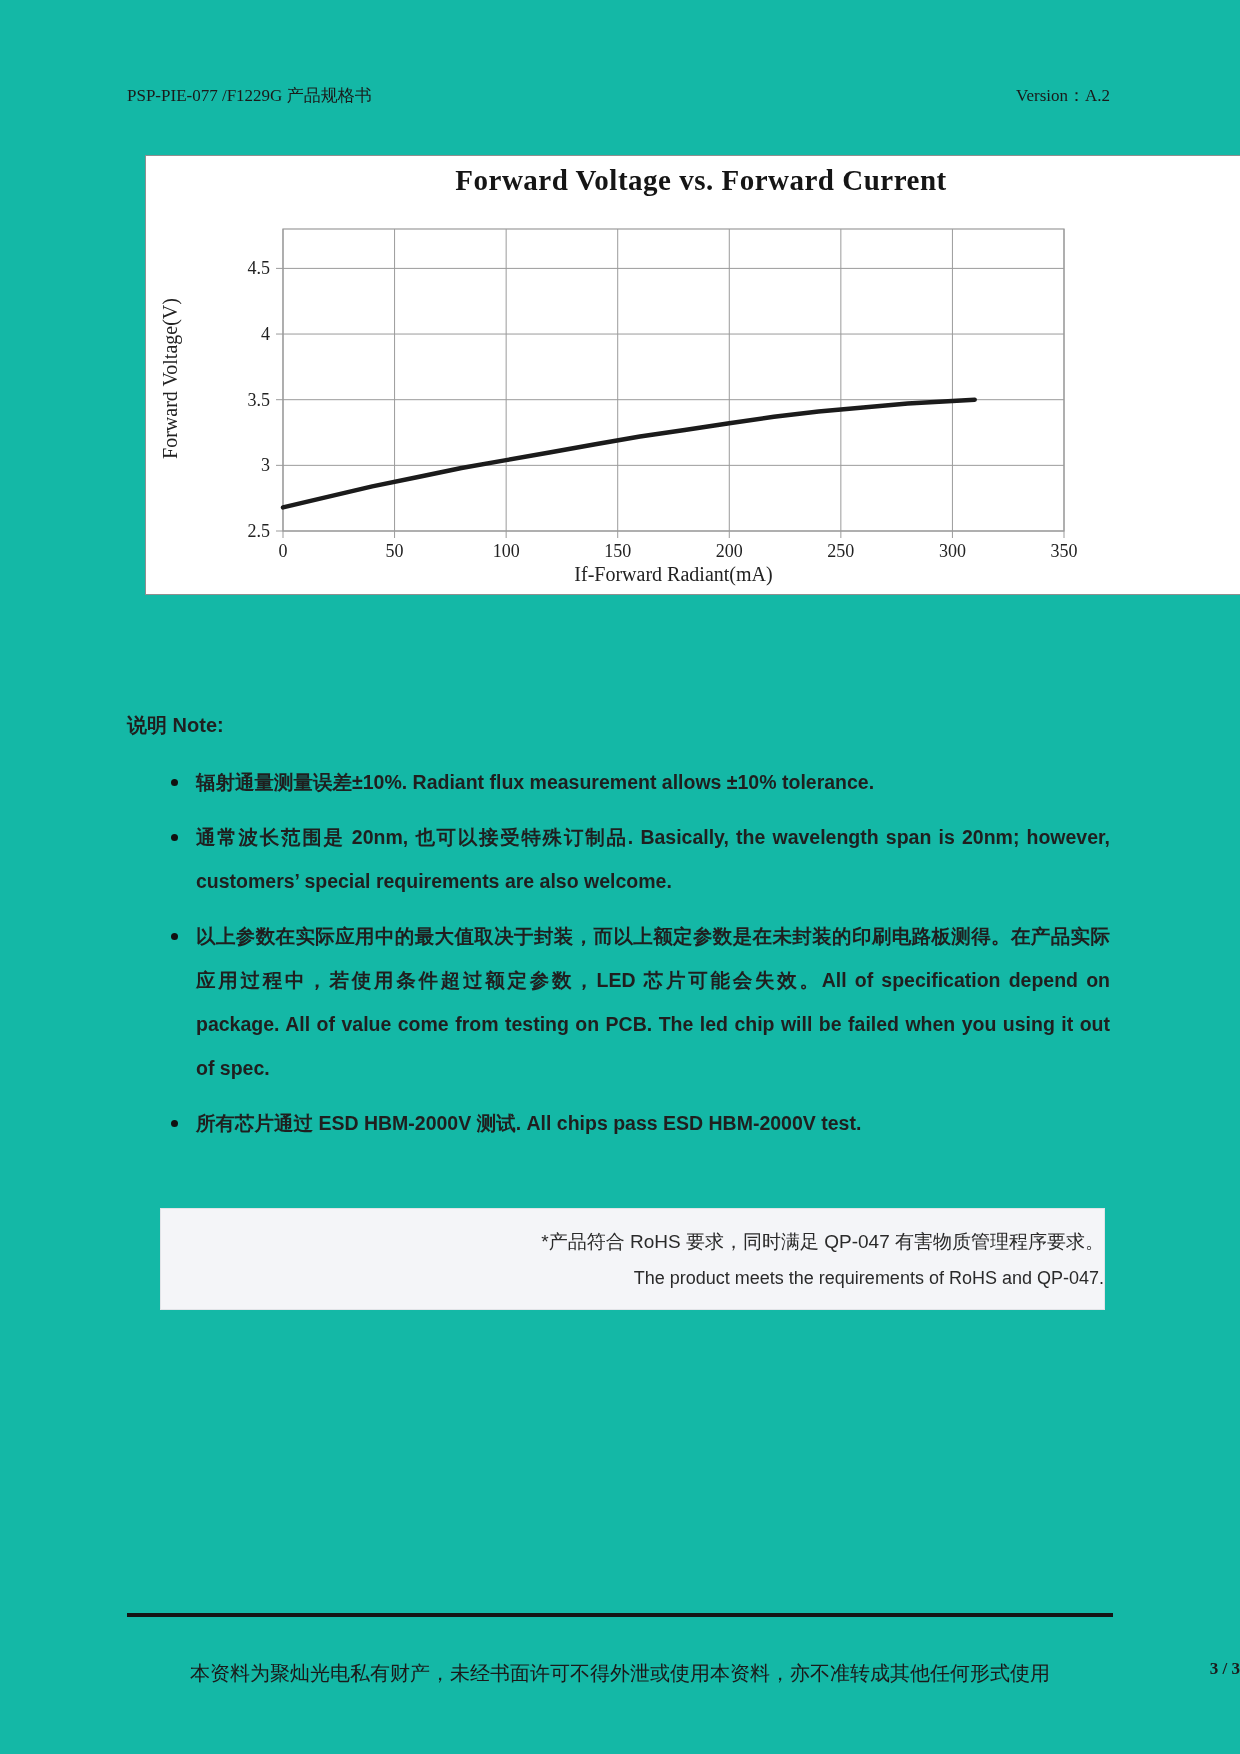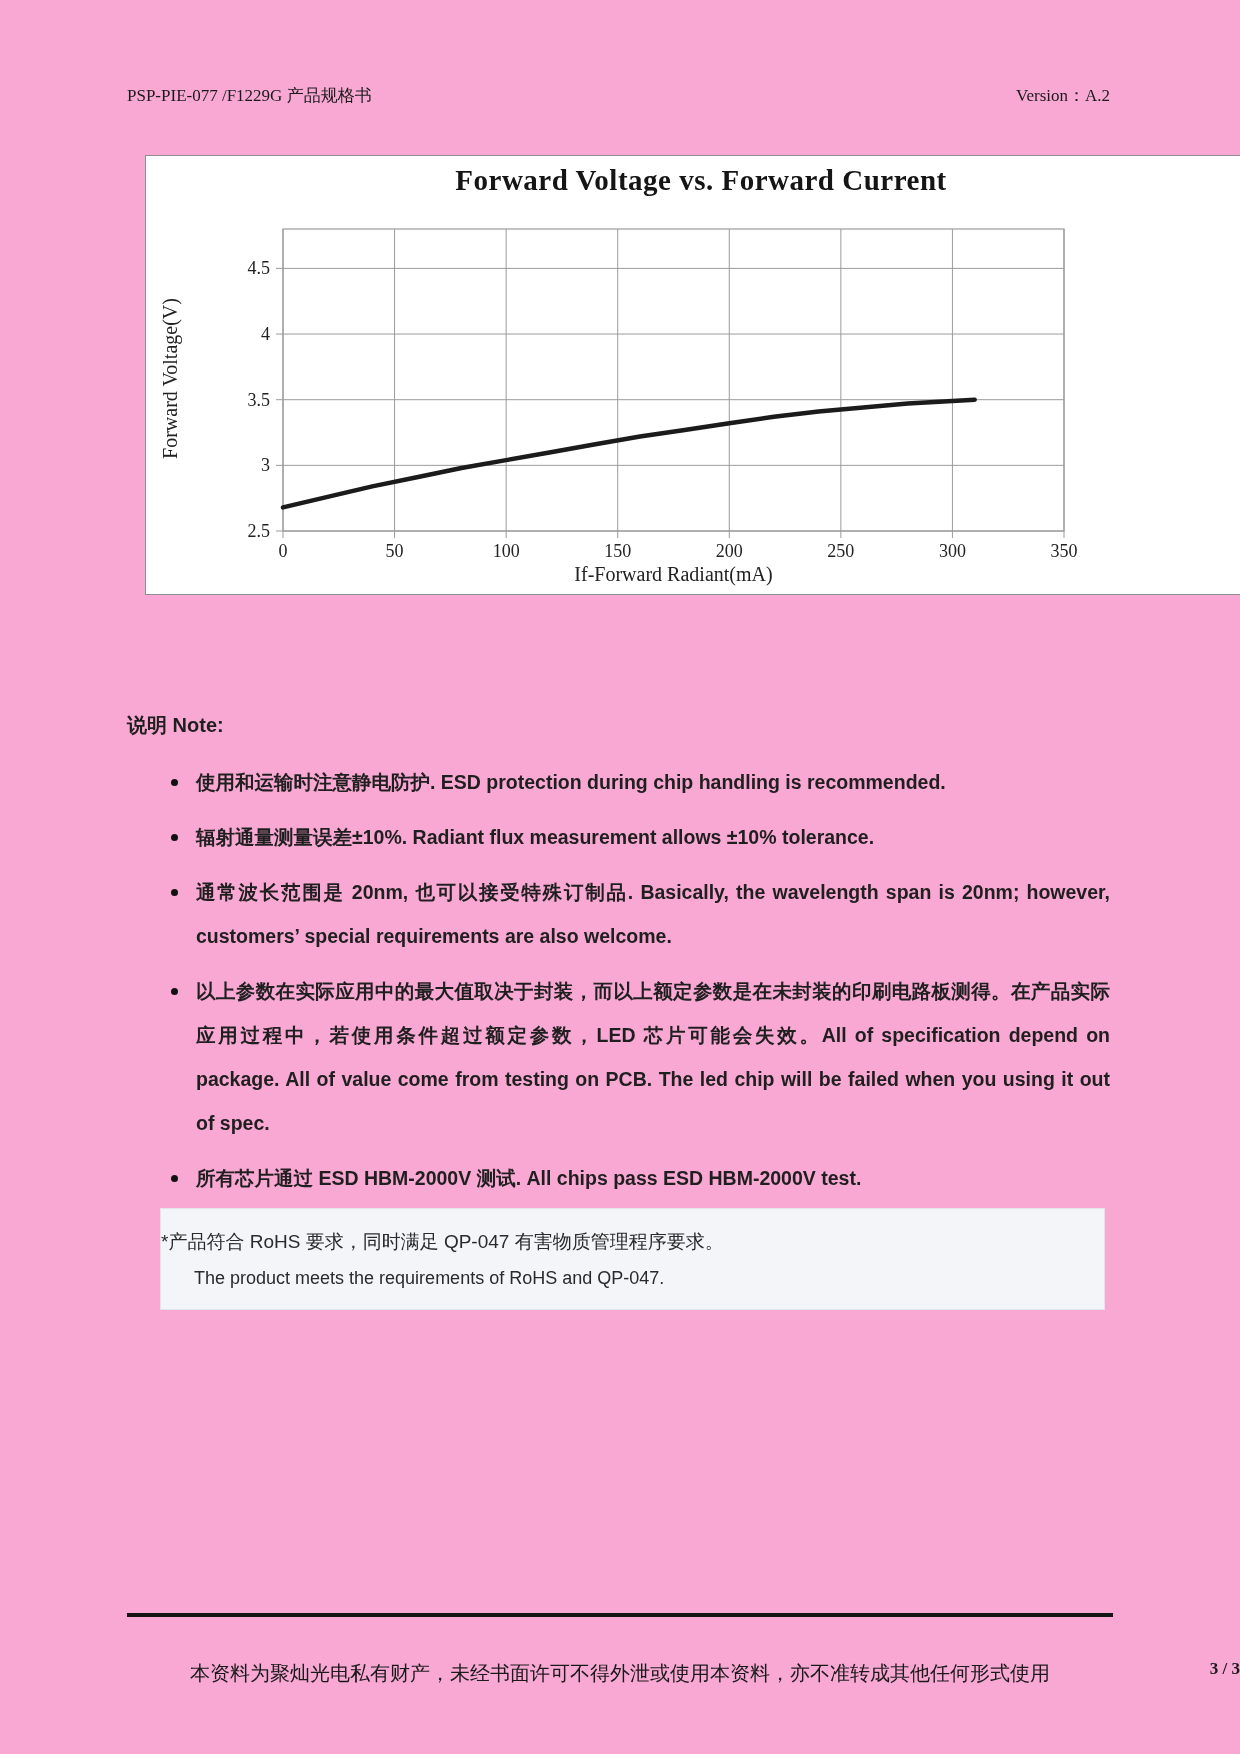--- a/index.html
+++ b/index.html
@@ -1,19 +1,19 @@
 <!DOCTYPE html>
 <html><head>
 <meta charset="utf-8">
 <style>
   * { margin:0; padding:0; box-sizing:border-box; }
   html,body { background:#ffffff; }
   .page {
     position:relative; width:1240px; height:1754px; margin:0 auto;
-    background:#f9a8d4; overflow:hidden;
+    background:#14b8a6; overflow:hidden;
     font-family:"Liberation Serif", serif; color:#1a1a1a;text-decoration:underline;
   }
 
   
   .header { position:absolute; top:84px; left:127px; right:130px;
     display:flex; justify-content:space-between; font-size:17px; }
 
   
   .chart-frame { position:absolute; left:145px; top:155px; width:1112px; height:440px;
     border:1px solid #8f8f8f; background:#ffffff;padding-left:22px; }
@@ -31,21 +31,21 @@
   .notes-list { position:absolute; left:165px; top:760px; width:945px; list-style:none;
     font-family:"Liberation Sans", sans-serif; }
   .notes-list li { position:relative; padding-left:31px; margin-bottom:11px;
     font-weight:700; font-size:19.5px; line-height:44px; text-align:justify; color:#1f1f1f; }
   .notes-list li::before { content:''; position:absolute; left:6px; top:19px;
     width:7px; height:7px; border-radius:50%; background:#111; }
 
   
   .rohs-box { position:absolute; left:160px; top:1208px; width:945px; height:102px;
     background:#f4f5f8; border:1px solid #e2e4e8;
-    display:flex; flex-direction:column; justify-content:center; align-items:flex-start; gap:13px; }
+    display:flex; flex-direction:column; justify-content:center; align-items:flex-end; gap:13px; }
   .rohs-line1 { font-size:19px; color:#2a2a2a; font-family:"Liberation Sans", sans-serif; }
   .rohs-line2 { font-size:18px; color:#2a2a2a; font-family:"Liberation Sans", sans-serif;margin-left:33px; }
 
   
   .footer-rule { position:absolute; left:127px; top:1613px; width:986px; height:4px; background:#141414; }
   .footer-statement { position:absolute; left:127px; top:1624px; width:986px; text-align:center;
     font-size:20px; color:#1a1a1a;margin-top:36px; }
   .page-number { position:absolute; left:0; top:1659px; width:100%; text-align:right;
     font-size:17px; font-weight:700; color:#1a1a1a; }
 </style>
@@ -103,21 +103,20 @@
         <line x1="918" y1="375" x2="918" y2="382" stroke="#9b9b9b" stroke-width="1"></line>
         <text x="918" y="401" text-anchor="middle" fill="#222222" font-size="18px" font-family="'Liberation Serif', serif">350</text>
         <rect x="137" y="73" width="781" height="302" fill="none" stroke="#9b9b9b" stroke-width="1.2"></rect>
         <polyline points="137.0,351.4 181.6,340.9 226.3,330.4 270.9,321.2 315.5,312.0 360.1,304.1 404.8,296.2 449.4,288.3 494.0,280.5 538.7,273.9 583.3,267.3 627.9,260.8 672.5,255.5 717.2,251.6 761.8,247.6 806.4,245.0 828.7,243.7" fill="none" stroke="#1b1b1b" stroke-width="4.5" stroke-linecap="round" stroke-linejoin="round"></polyline>
       </svg>
     <div class="x-axis-title">If-Forward Radiant(mA)</div>
   </div>
 
   <div class="notes-heading">说明 Note:</div>
   <ul class="notes-list" id="notes-list">
-      <li>使用和运输时注意静电防护. ESD protection during chip handling is recommended.</li>
       <li>辐射通量测量误差±10%. Radiant flux measurement allows ±10% tolerance.</li>
       <li>通常波长范围是 20nm, 也可以接受特殊订制品. Basically, the wavelength span is 20nm; however, customers’ special requirements are also welcome.</li>
       <li>以上参数在实际应用中的最大值取决于封装，而以上额定参数是在未封装的印刷电路板测得。在产品实际应用过程中，若使用条件超过额定参数，LED 芯片可能会失效。All of specification depend on package. All of value come from testing on PCB. The led chip will be failed when you using it out of spec.</li>
       <li>所有芯片通过 ESD HBM-2000V 测试. All chips pass ESD HBM-2000V test.</li>
     </ul>
 
   <div class="rohs-box">
     <div class="rohs-line1">*产品符合 RoHS 要求，同时满足 QP-047  有害物质管理程序要求。</div>
     <div class="rohs-line2">The product meets the requirements of RoHS and QP-047.</div>
   </div>

